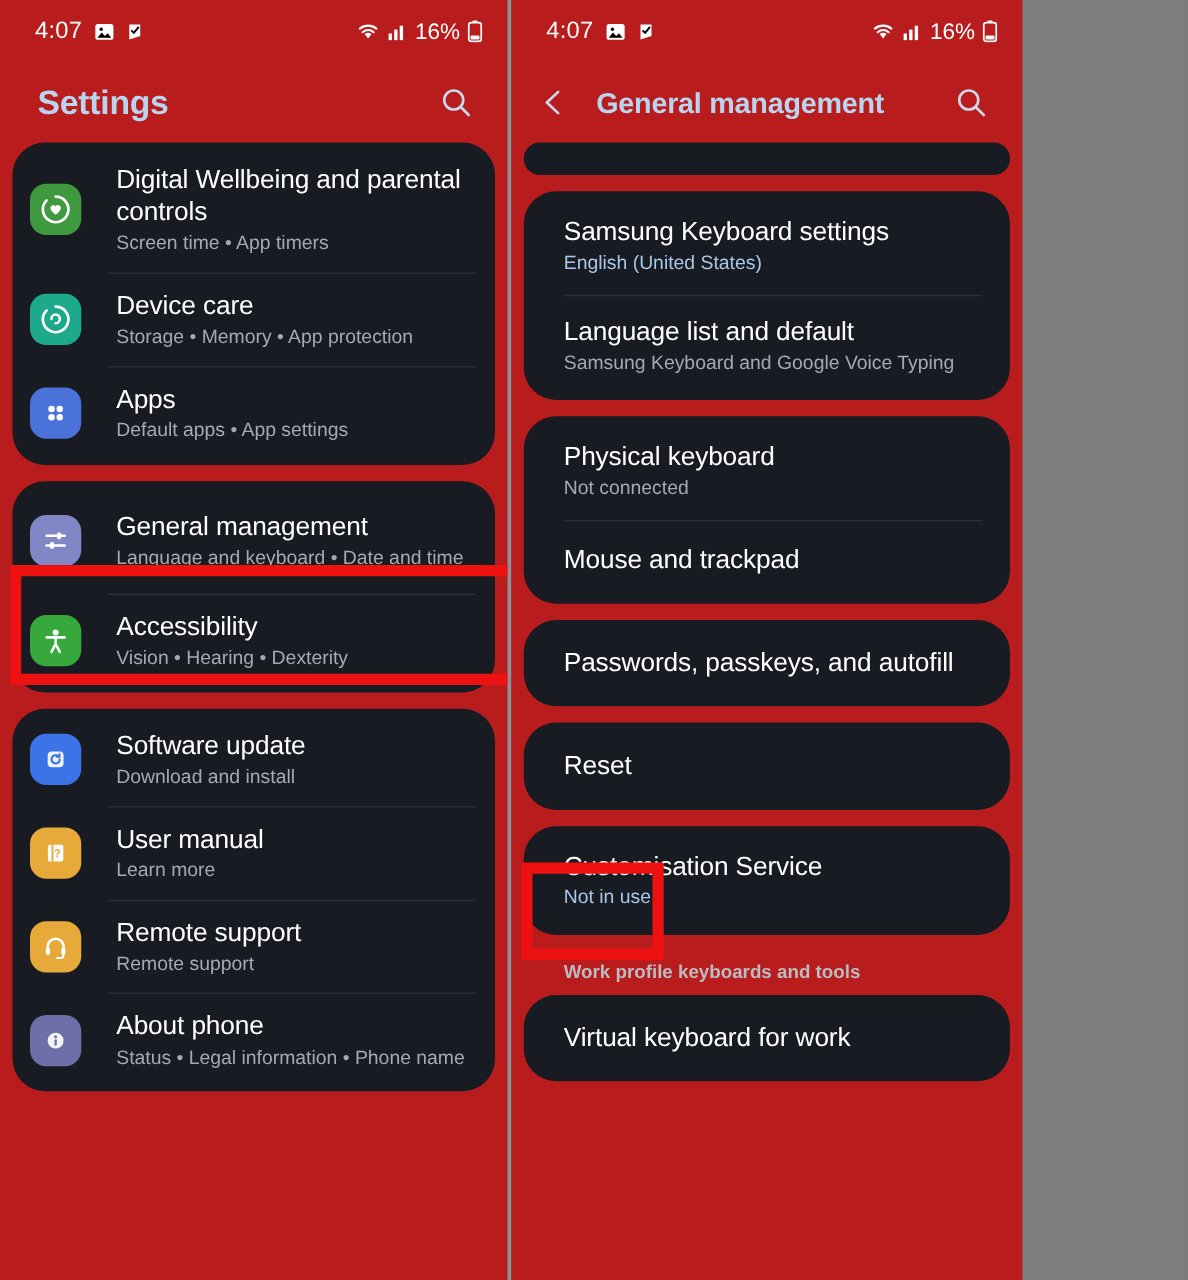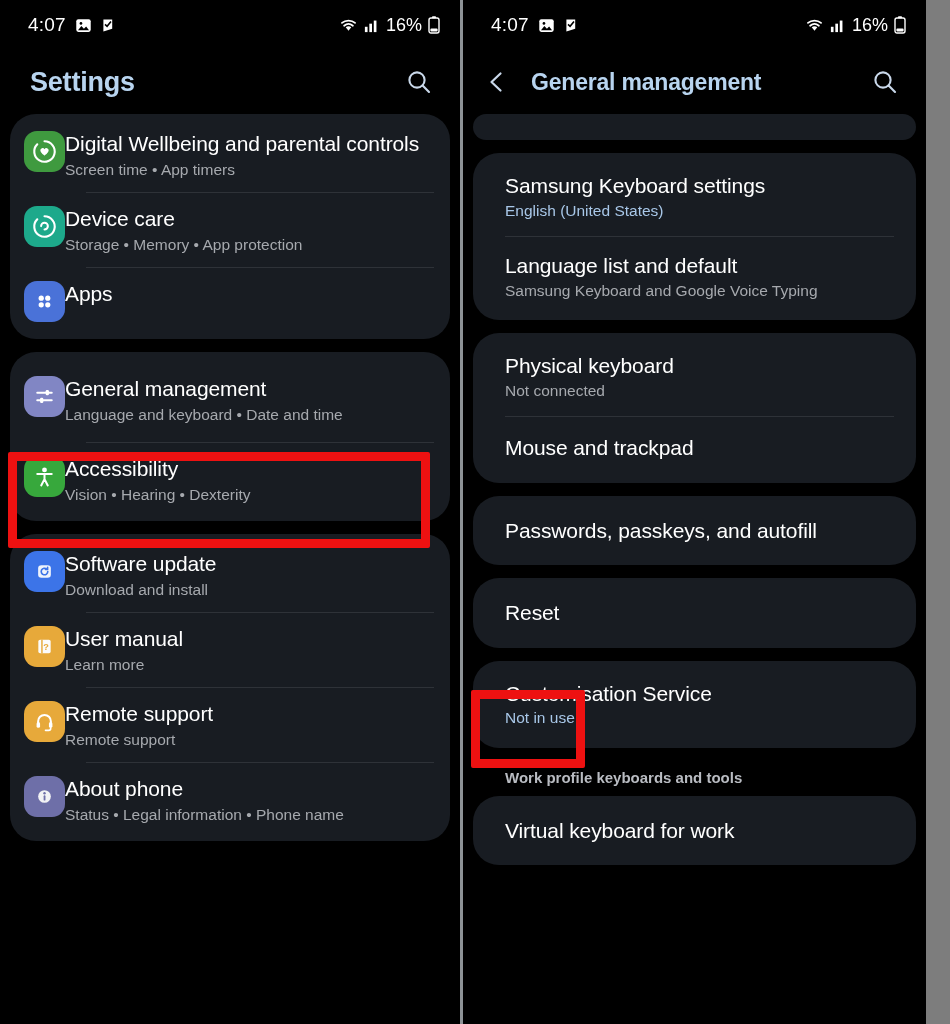--- a/index.html
+++ b/index.html
@@ -5,22 +5,22 @@
   * { margin:0; padding:0; box-sizing:border-box; }
   html,body {
     width:950px; height:1024px;
     background:#7d7d7d;
     font-family:"Liberation Sans", sans-serif;
     overflow:hidden;
   }
   .screens { position:relative; width:950px; height:1024px; display:flex; }
   .phone {
     position:relative;
-    width:463px; height:1024px;
-    background:#000000;
+    width:409px; height:1024px;
+    background:#b91c1c;
     overflow:hidden;
   }
   .phone.left { border-right:3px solid #8d9296; }
 
   
   .statusbar {
     height:50px;
     display:flex; align-items:center; justify-content:space-between;
     padding:0 20px 0 28px;
     color:#ffffff;
@@ -55,23 +55,23 @@
   .card {
     background:#181c22;
     border-radius:26px;
     margin-bottom:13px;
     padding:4px 0;
     overflow:hidden;
   }
 
   
   .row {
-    display:flex; 
+    display:flex; align-items:center;
     padding:13px 16px 13px 14px;
-    gap:0;
+    gap:28px;
     position:relative;
   }
   .row .txt { flex:1; min-width:0; }
   .row .title {
     color:#ffffff; font-size:21px; font-weight:400;
     line-height:1.22; letter-spacing:-0.1px;
   }
   .row .sub {
     color:#a6a9ae; font-size:15.5px; margin-top:3px; line-height:1.25;
   }
@@ -205,20 +205,21 @@
           <div class="app-ico" style="background:#4a72d8">
             <svg width="27" height="27" viewBox="0 0 28 28">
                 <circle cx="10.6" cy="10.6" r="2.7" fill="#fff"></circle>
                 <circle cx="17.4" cy="10.6" r="2.7" fill="#fff"></circle>
                 <circle cx="10.6" cy="17.4" r="2.7" fill="#fff"></circle>
                 <circle cx="17.4" cy="17.4" r="2.7" fill="#fff"></circle>
               </svg>
           </div>
           <div class="txt">
             <div class="title">Apps</div>
+            <div class="sub">Default apps  •  App settings</div>
           </div>
         </div>
       </div>
 
       <div class="card">
         <div class="row" style="padding-top:20px;padding-bottom:18px;">
           <div class="app-ico" style="background:#8186c4">
             <svg width="27" height="27" viewBox="0 0 28 28">
                 <line x1="6.5" y1="10" x2="21.5" y2="10" stroke="#fff" stroke-width="2.1" stroke-linecap="round"></line>
                 <line x1="6.5" y1="18" x2="21.5" y2="18" stroke="#fff" stroke-width="2.1" stroke-linecap="round"></line>

